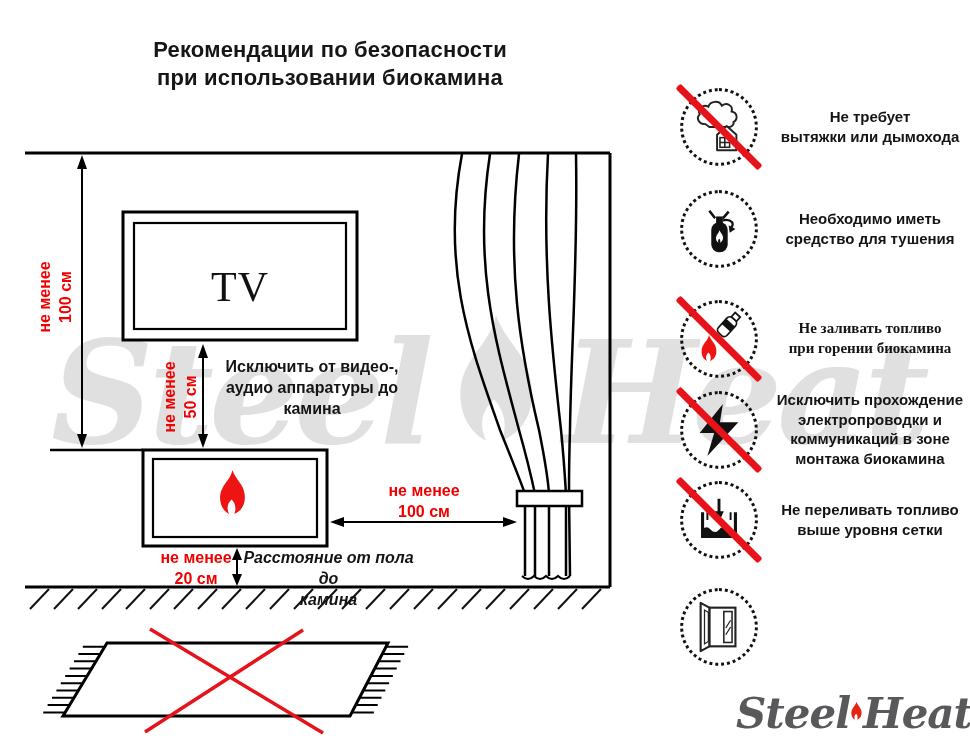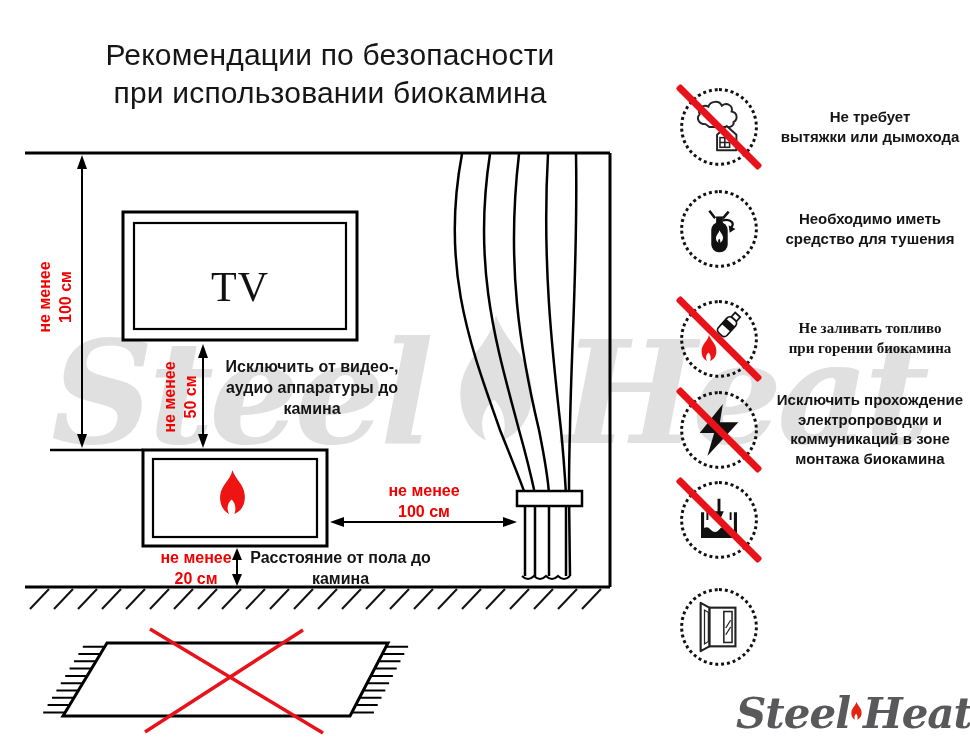--- a/index.html
+++ b/index.html
@@ -5,21 +5,21 @@
   html,body{margin:0;padding:0;}
   body{
     width:970px;height:749px;position:relative;background:#fff;overflow:hidden;
     font-family:"Liberation Sans",sans-serif;color:#1a1a1a;
   }
   .pre{white-space:pre-line;}
 
   
   .title{
     position:absolute;left:0;top:36px;width:660px;text-align:center;
-    font-size:30px;font-weight:400;line-height:1.27;color:#161616;letter-spacing:.2px;
+    font-size:22px;font-weight:700;line-height:1.27;color:#161616;letter-spacing:.2px;
   }
 
   
   .watermark{
     position:absolute;left:-12px;top:268px;width:1000px;height:250px;z-index:0;
     display:flex;align-items:center;justify-content:center;gap:8px;
     font-family:"DejaVu Serif",serif;font-style:italic;font-weight:700;
     font-size:142px;color:#e0e0e0;letter-spacing:-5px;user-select:none;
   }
 
@@ -154,21 +154,21 @@
 <div class="lbl note pre" style="left:212px;top:357px;width:200px;">Исключить от видео-,
 аудио аппаратуры до
 камина</div>
 
 <div class="lbl dim red pre" style="left:344px;top:481px;width:160px;">не менее
 100 см</div>
 
 <div class="lbl dim red pre" style="left:146px;top:548px;width:100px;">не менее
 20 см</div>
 
-<div class="lbl note pre" style="left:248px;top:548px;width:185px;">Расстояние от пола до
+<div class="lbl note pre" style="left:236px;top:548px;width:185px;font-style:italic;">Расстояние от пола до
 камина</div>
 
 <div class="rule-row" style="top:81px;">
   <div class="rule-iconwrap">
     <div class="rule-circle">
       <svg width="58" height="58" viewBox="0 0 60 60">
         <path d="M16 27 C9 27 6 21 10 17 C7 11 14 6 19 9 C21 3 30 2 33 8 C38 4 45 8 43 14 C49 15 50 22 45 25 C46 28 42 31 38 30 L20 30 Z" fill="#fff" stroke="#222" stroke-width="2"></path>
         <path d="M28 38 L38 29 L48 38 L48 54 L28 54 Z" fill="#fff" stroke="#222" stroke-width="2" stroke-linejoin="round"></path>
         <rect x="31" y="41" width="10" height="10" fill="none" stroke="#222" stroke-width="1.6"></rect>
         <path d="M36 41 V51 M31 46 H41" stroke="#222" stroke-width="1.6"></path>
@@ -236,20 +236,22 @@
       <svg width="58" height="58" viewBox="0 0 60 60">
         <line x1="30" y1="8" x2="30" y2="26" stroke="#111" stroke-width="3"></line>
         <polygon points="30,32 25,21 35,21" fill="#111"></polygon>
         <path d="M13,22 V47 H47 V22" fill="none" stroke="#111" stroke-width="3.2"></path>
         <path d="M18 22 v8 M42 22 v8" stroke="#111" stroke-width="2"></path>
         <path d="M13,40 q4,-5 8.5,0 t8.5,0 t8.5,0 t8.5,0 V47 H13 Z" fill="#111"></path>
       </svg>
     </div>
     <div class="rule-slash"></div>
   </div>
+  <div class="rule-text pre">Не переливать топливо
+выше уровня сетки</div>
 </div>
 
 <div class="rule-row" style="top:581px;">
   <div class="rule-iconwrap">
     <div class="rule-circle">
       <svg width="58" height="58" viewBox="0 0 60 60">
         <rect x="20" y="10" width="27" height="40" fill="#fff" stroke="#222" stroke-width="2.2"></rect>
         <rect x="35" y="14" width="8.5" height="32" fill="none" stroke="#222" stroke-width="1.6"></rect>
         <path d="M37 31 L42 23 M37 38 L42 30" stroke="#222" stroke-width="1.3"></path>
         <polygon points="20,10 11,5 11,55 20,50" fill="#fff" stroke="#222" stroke-width="2.2" stroke-linejoin="round"></polygon>

